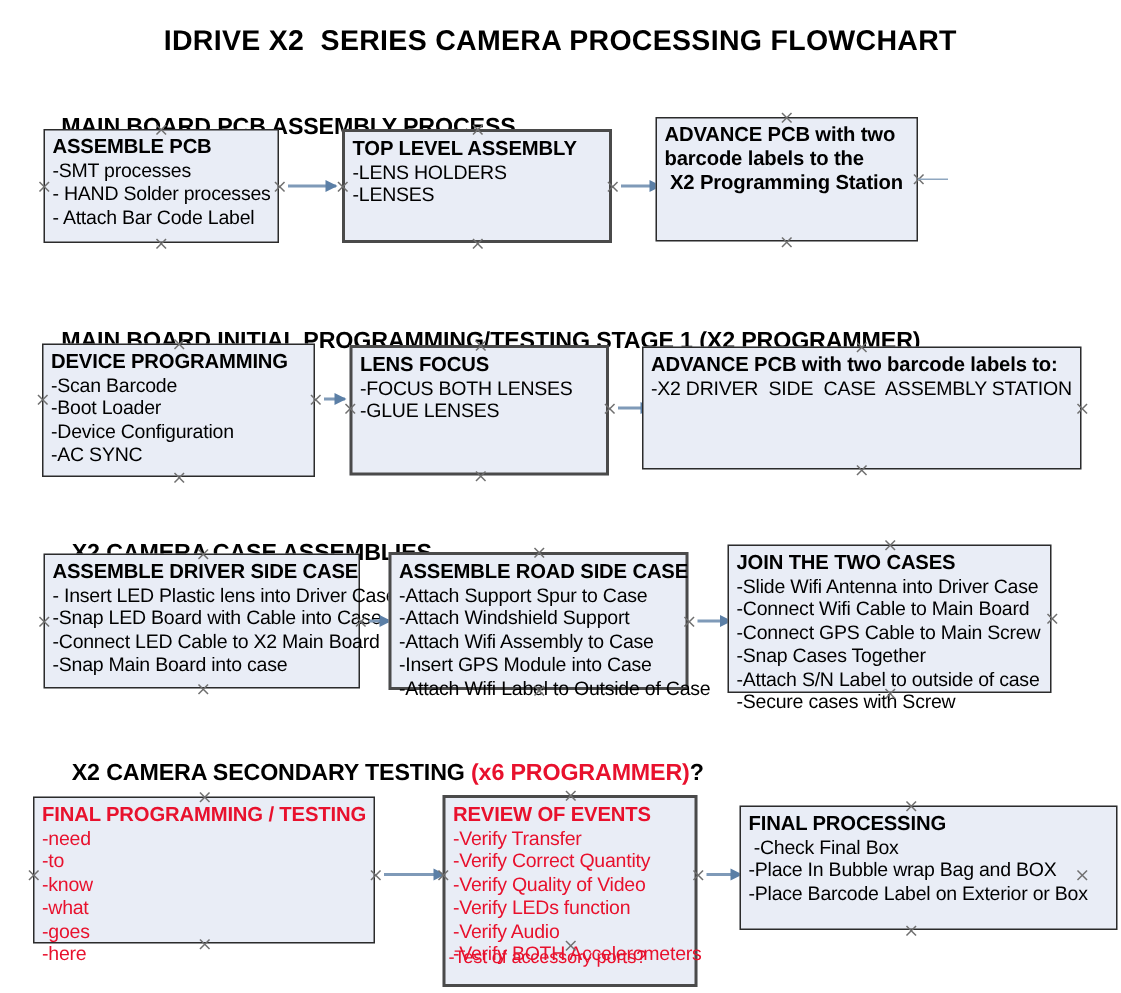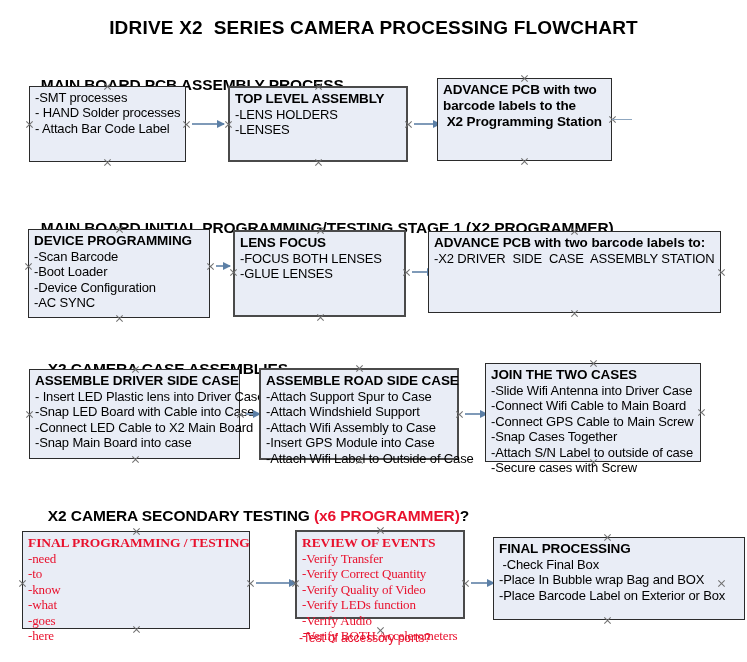--- a/index.html
+++ b/index.html
@@ -67,21 +67,20 @@
   }
   .node .node-line {
     font-size: 13px;
     line-height: 15.4px;
     white-space: pre;
     letter-spacing: -0.15px;
   }
   .node.red .node-title,
   .node.red .node-line {
     color: #e8112d;
-    font-family: Liberation Serif, serif;
   }
 
   
   .arrow {
     position: absolute;
     height: 2px;
     background: #7f9ab8;
   }
   .arrow::after {
     content: "";
@@ -135,20 +134,21 @@
 
 <div class="canvas">
 
   <div class="doc-title">IDRIVE X2  SERIES CAMERA PROCESSING FLOWCHART</div>
 
   <div class="section-head" style="left:24px; top:58px;">
     <span>MAIN BOARD PCB ASSEMBLY PROCESS</span>
   </div>
 
   <div class="node" style="left:29px; top:86px; width:157px; height:76px;">
+    <div class="node-title">ASSEMBLE PCB</div>
     <div class="node-line">-SMT processes</div>
     <div class="node-line">- HAND Solder processes</div>
     <div class="node-line">- Attach Bar Code Label</div>
   </div>
   <div class="handle" style="left:107px; top:86px;"></div>
   <div class="handle" style="left:107px; top:162px;"></div>
   <div class="handle" style="left:29px; top:124px;"></div>
   <div class="handle" style="left:186px; top:124px;"></div>
 
   <div class="arrow" style="left:192px; top:123px; width:32px;"></div>
@@ -271,21 +271,21 @@
     <div class="node-line">-goes</div>
     <div class="node-line">-here</div>
   </div>
   <div class="handle" style="left:136px; top:531px;"></div>
   <div class="handle" style="left:136px; top:629px;"></div>
   <div class="handle" style="left:22px; top:583px;"></div>
   <div class="handle" style="left:250px; top:583px;"></div>
 
   <div class="arrow" style="left:256px; top:582px; width:40px;"></div>
 
-  <div class="node red thick" style="left:295px; top:530px; width:170px; height:89px;">
+  <div class="node red thick" style="left:295px; top:530px; width:170px; height:128px;">
     <div class="node-title">REVIEW OF EVENTS</div>
     <div class="node-line">-Verify Transfer</div>
     <div class="node-line">-Verify Correct Quantity</div>
     <div class="node-line">-Verify Quality of Video</div>
     <div class="node-line">-Verify LEDs function</div>
     <div class="node-line">-Verify Audio</div>
     <div class="node-line">-Verify BOTH Accelerometers</div>
   </div>
   <div class="overflow-line" style="left:299px; top:631px;">-Test of accessory ports?</div>
   <div class="handle" style="left:380px; top:530px;"></div>

